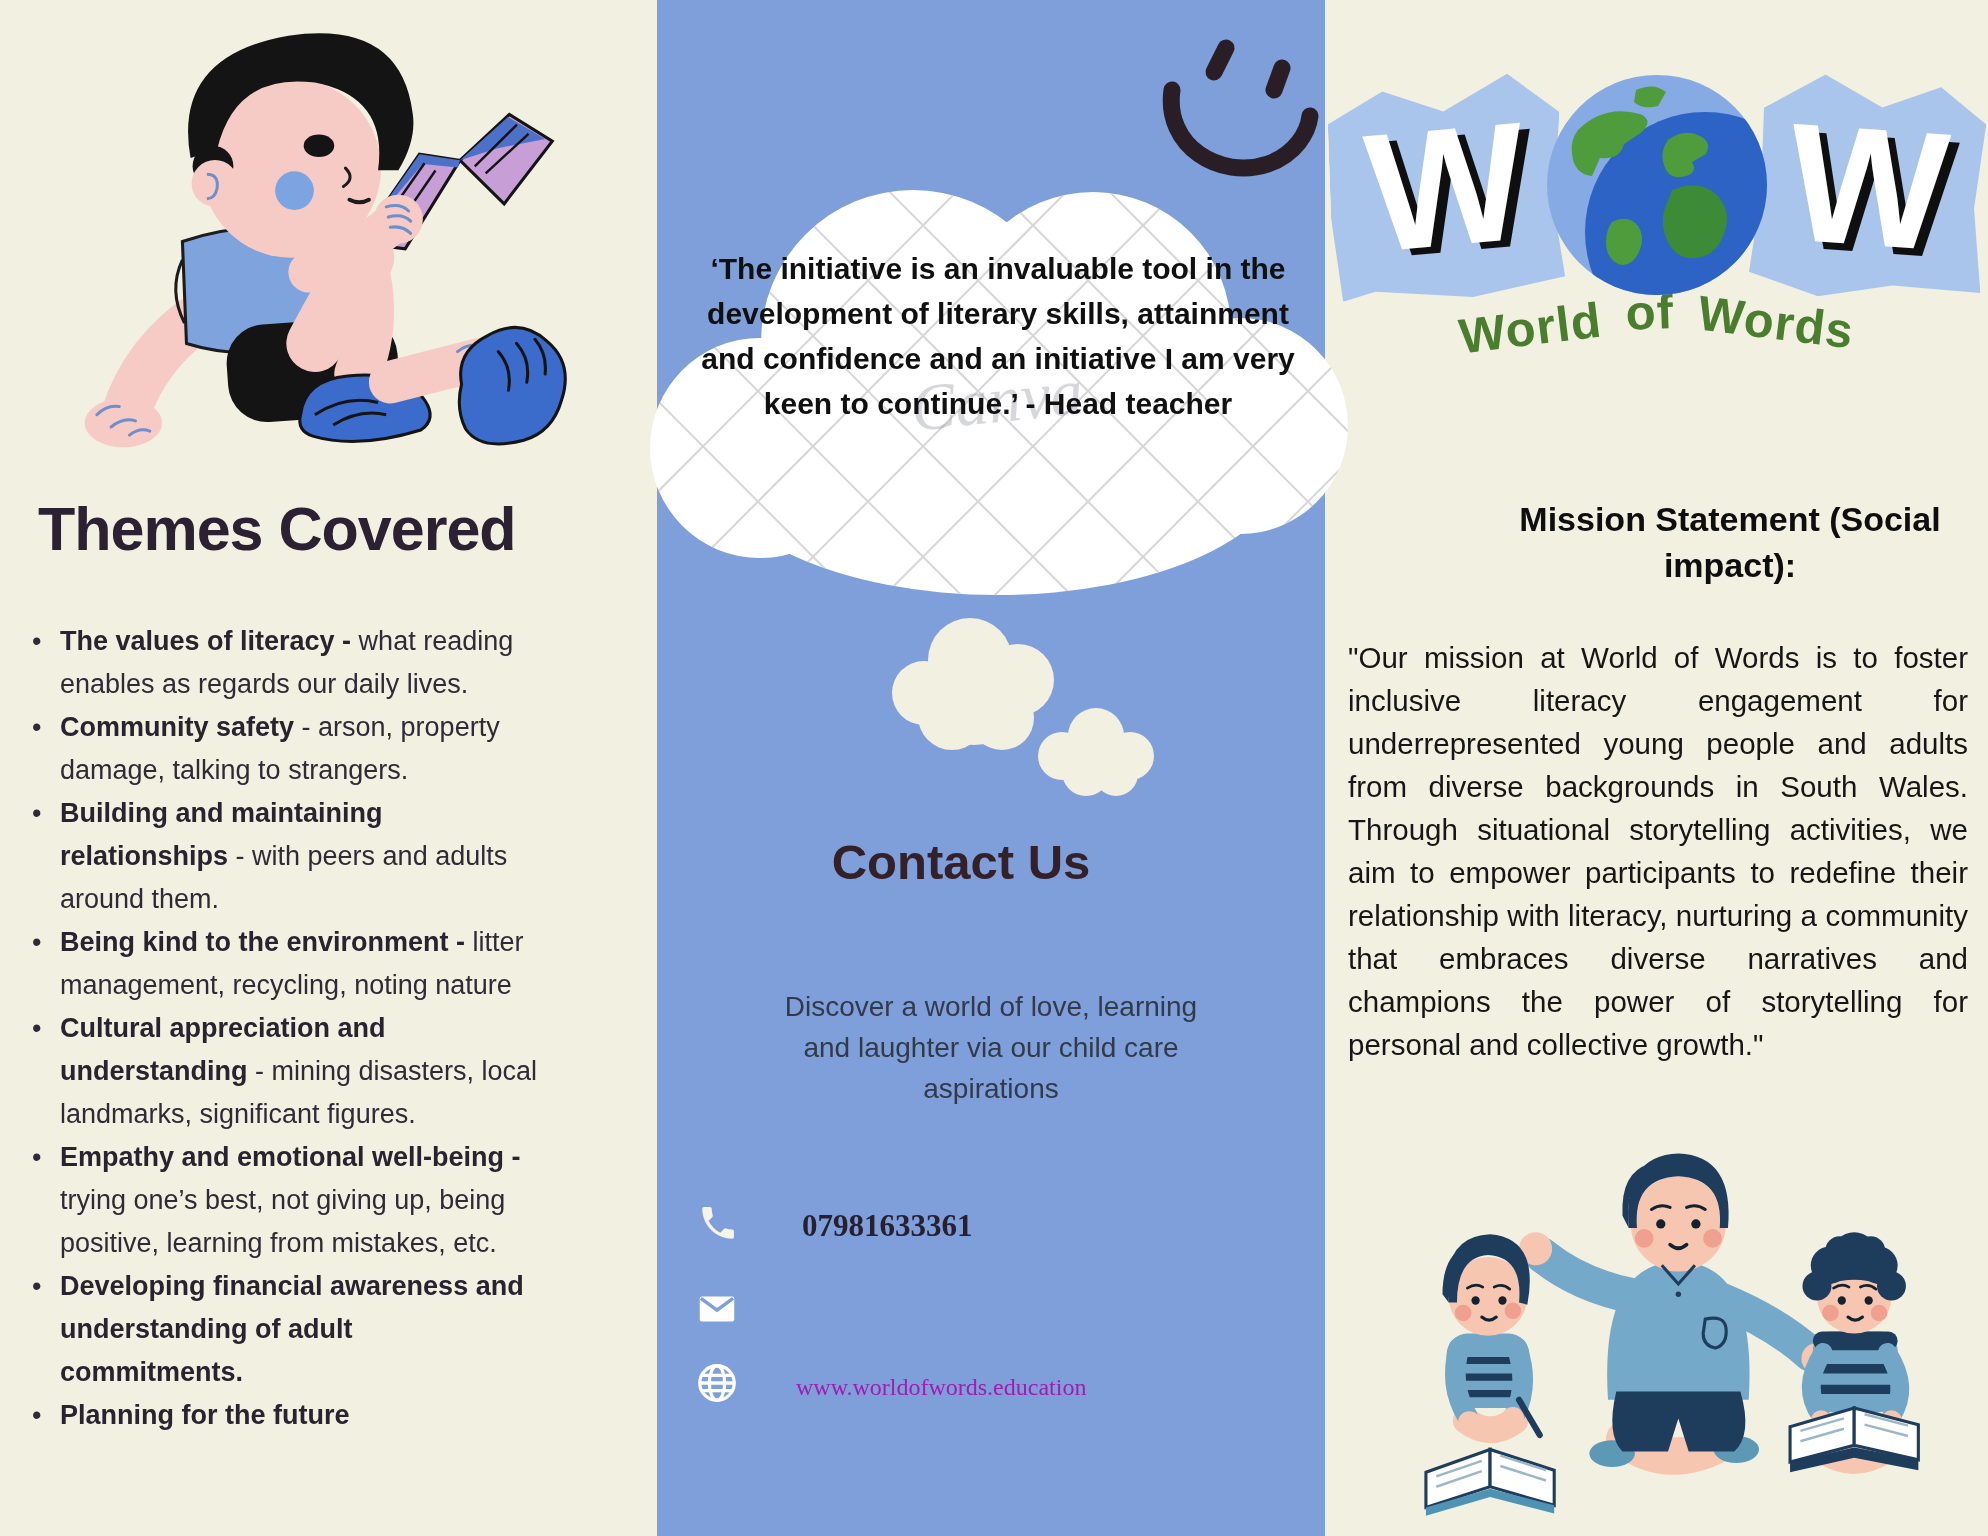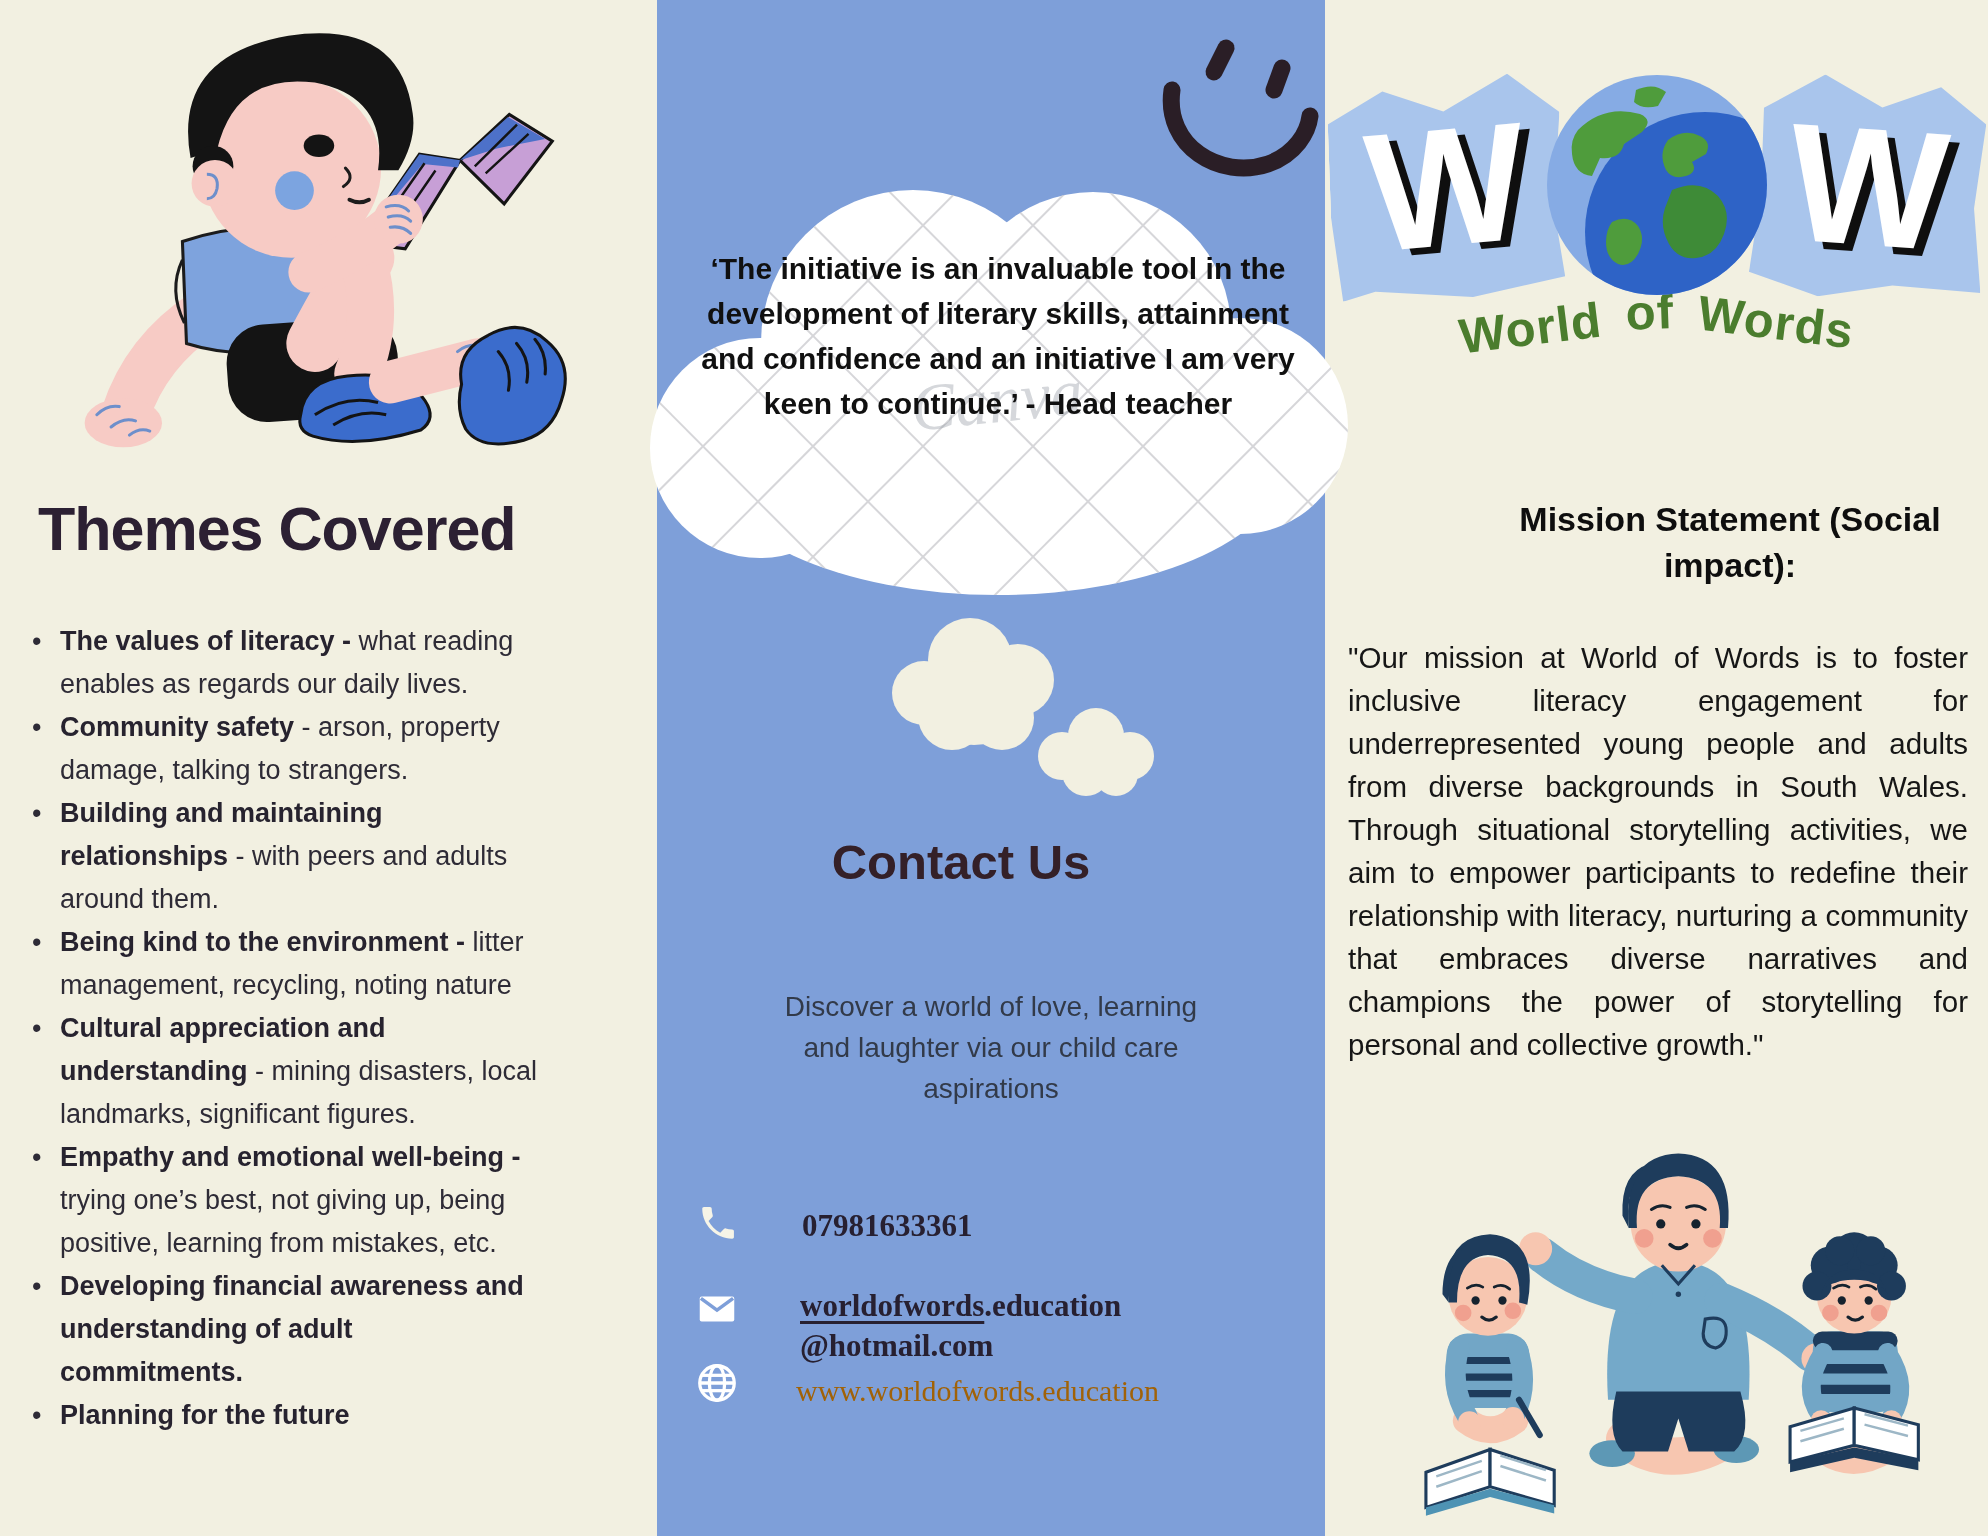--- a/index.html
+++ b/index.html
@@ -33,21 +33,21 @@
     font-size:49px;font-weight:bold;letter-spacing:0px;color:#342028;}
   .contact-sub{position:absolute;left:771px;top:986px;width:440px;text-align:center;
     font-size:28px;line-height:41px;color:#323a49;}
   .contact-row{position:absolute;display:flex;align-items:flex-start;}
   .row-phone{left:697px;top:1202px;}
   .row-mail{left:694px;top:1286px;}
   .row-web{left:694px;top:1360px;}
   .c-icon{flex:0 0 auto;}
   .c-text-serif-b{font-family:"Liberation Serif",serif;font-weight:bold;
     font-size:31px;color:#272031;}
-  .c-text-serif{font-family:"Liberation Serif",serif;font-size:30px;color:#a16207;}
+  .c-text-serif{font-family:"Liberation Serif",serif;font-size:24px;color:#a21caf;}
   .phone-number{margin-left:63px;margin-top:6px;}
   .email-block{margin-left:60px;line-height:40px;}
   .u{text-decoration:underline;text-underline-offset:5px;}
   .website-url{margin-left:56px;margin-top:14px;}
 
   
   .wow-logo{position:absolute;left:1325px;top:62px;width:663px;height:250px;
     display:flex;align-items:flex-start;justify-content:center;}
   .w-tile{width:232px;height:222px;background:#a9c5ec;display:flex;
     align-items:center;justify-content:center;}
@@ -223,24 +223,20 @@
       <path fill="#f6f4e7" d="M6.6 10.8c1.5 2.9 3.8 5.2 6.7 6.7l2.2-2.2c.3-.3.7-.4 1-.2 1.1.4 2.4.6 3.6.6.6 0 1 .4 1 1V20c0 .6-.4 1-1 1C10.8 21 3 13.2 3 3.9c0-.6.4-1 1-1h3.4c.6 0 1 .4 1 1 0 1.3.2 2.5.6 3.6.1.4 0 .8-.2 1l-2.2 2.3z"></path>
     </svg>
     <div class="c-text-serif-b phone-number">07981633361</div>
   </div>
 
   <div class="contact-row row-mail">
     <svg class="c-icon" width="46" height="46" viewBox="0 0 24 24">
       <rect x="3" y="5.5" width="18" height="13" rx="1" fill="#ffffff"></rect>
       <path d="M3.6 6.4 L12 12.6 L20.4 6.4" stroke="#7e9fd9" stroke-width="1.8" fill="none"></path>
     </svg>
-    <div class="c-text-serif-b email-block">
-      <div><span class="u">worldofwords</span><span>.education</span></div>
-      <div>@hotmail.com</div>
-    </div>
   </div>
 
   <div class="contact-row row-web">
     <svg class="c-icon" width="46" height="46" viewBox="0 0 24 24">
       <g stroke="#ffffff" stroke-width="1.7" fill="none">
         <circle cx="12" cy="12" r="9"></circle>
         <ellipse cx="12" cy="12" rx="4" ry="9"></ellipse>
         <path d="M3 12 H21"></path>
         <path d="M4.2 8 H19.8"></path>
         <path d="M4.2 16 H19.8"></path>

